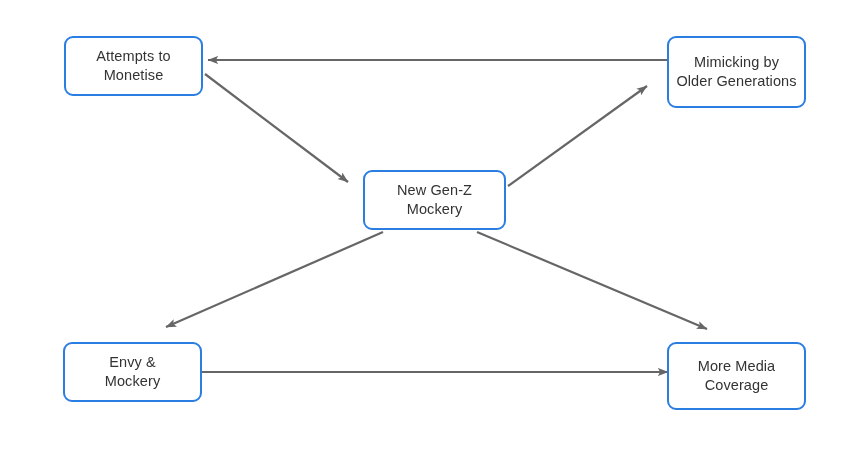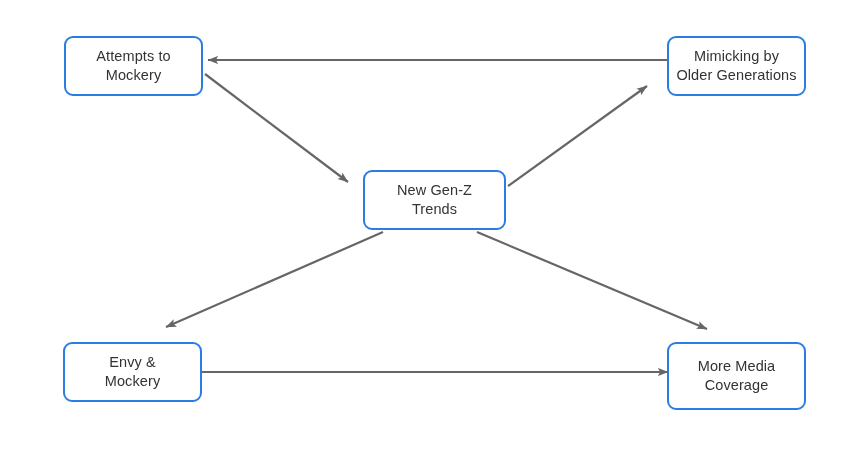--- a/index.html
+++ b/index.html
@@ -38,21 +38,21 @@
     font-size: 14.5px;
     line-height: 19px;
     letter-spacing: 0.1px;
   }
   .node .label {
     display: block;
     white-space: pre-line;
     padding: 0 6px;
   }
   #node-attempts  { left: 64px;  top: 36px;  width: 139px; height: 60px; }
-  #node-mimicking { left: 667px; top: 36px;  width: 139px; height: 60px; }
+  #node-mimicking { left: 667px; top: 36px;  width: 139px; height: 72px; }
   #node-trends    { left: 363px; top: 170px; width: 143px; height: 60px; }
   #node-envy      { left: 63px;  top: 342px; width: 139px; height: 60px; }
   #node-media     { left: 667px; top: 342px; width: 139px; height: 68px; }
 </style>
 </head>
 <body>
 
 <div id="canvas">
 
   <svg id="edge-layer" viewBox="0 0 857 449" width="857" height="449" xmlns="http://www.w3.org/2000/svg">
@@ -82,31 +82,31 @@
       <line x1="477" y1="232" x2="707" y2="329" stroke="#666666" stroke-width="2.2" marker-end="url(#arrowhead)"></line>
     </g>
 
     <g>
       <line x1="202" y1="372" x2="668" y2="372" stroke="#666666" stroke-width="2.2" marker-end="url(#arrowhead)"></line>
     </g>
   </svg>
 
   <div class="node" id="node-attempts">
     <span class="label">Attempts to
-Mockery</span>
+Monetise</span>
   </div>
 
   <div class="node" id="node-mimicking">
     <span class="label">Mimicking by
 Older Generations</span>
   </div>
 
   <div class="node" id="node-trends">
     <span class="label">New Gen-Z
-Trends</span>
+Mockery</span>
   </div>
 
   <div class="node" id="node-envy">
     <span class="label">Envy &amp;
 Mockery</span>
   </div>
 
   <div class="node" id="node-media">
     <span class="label">More Media
 Coverage</span>

